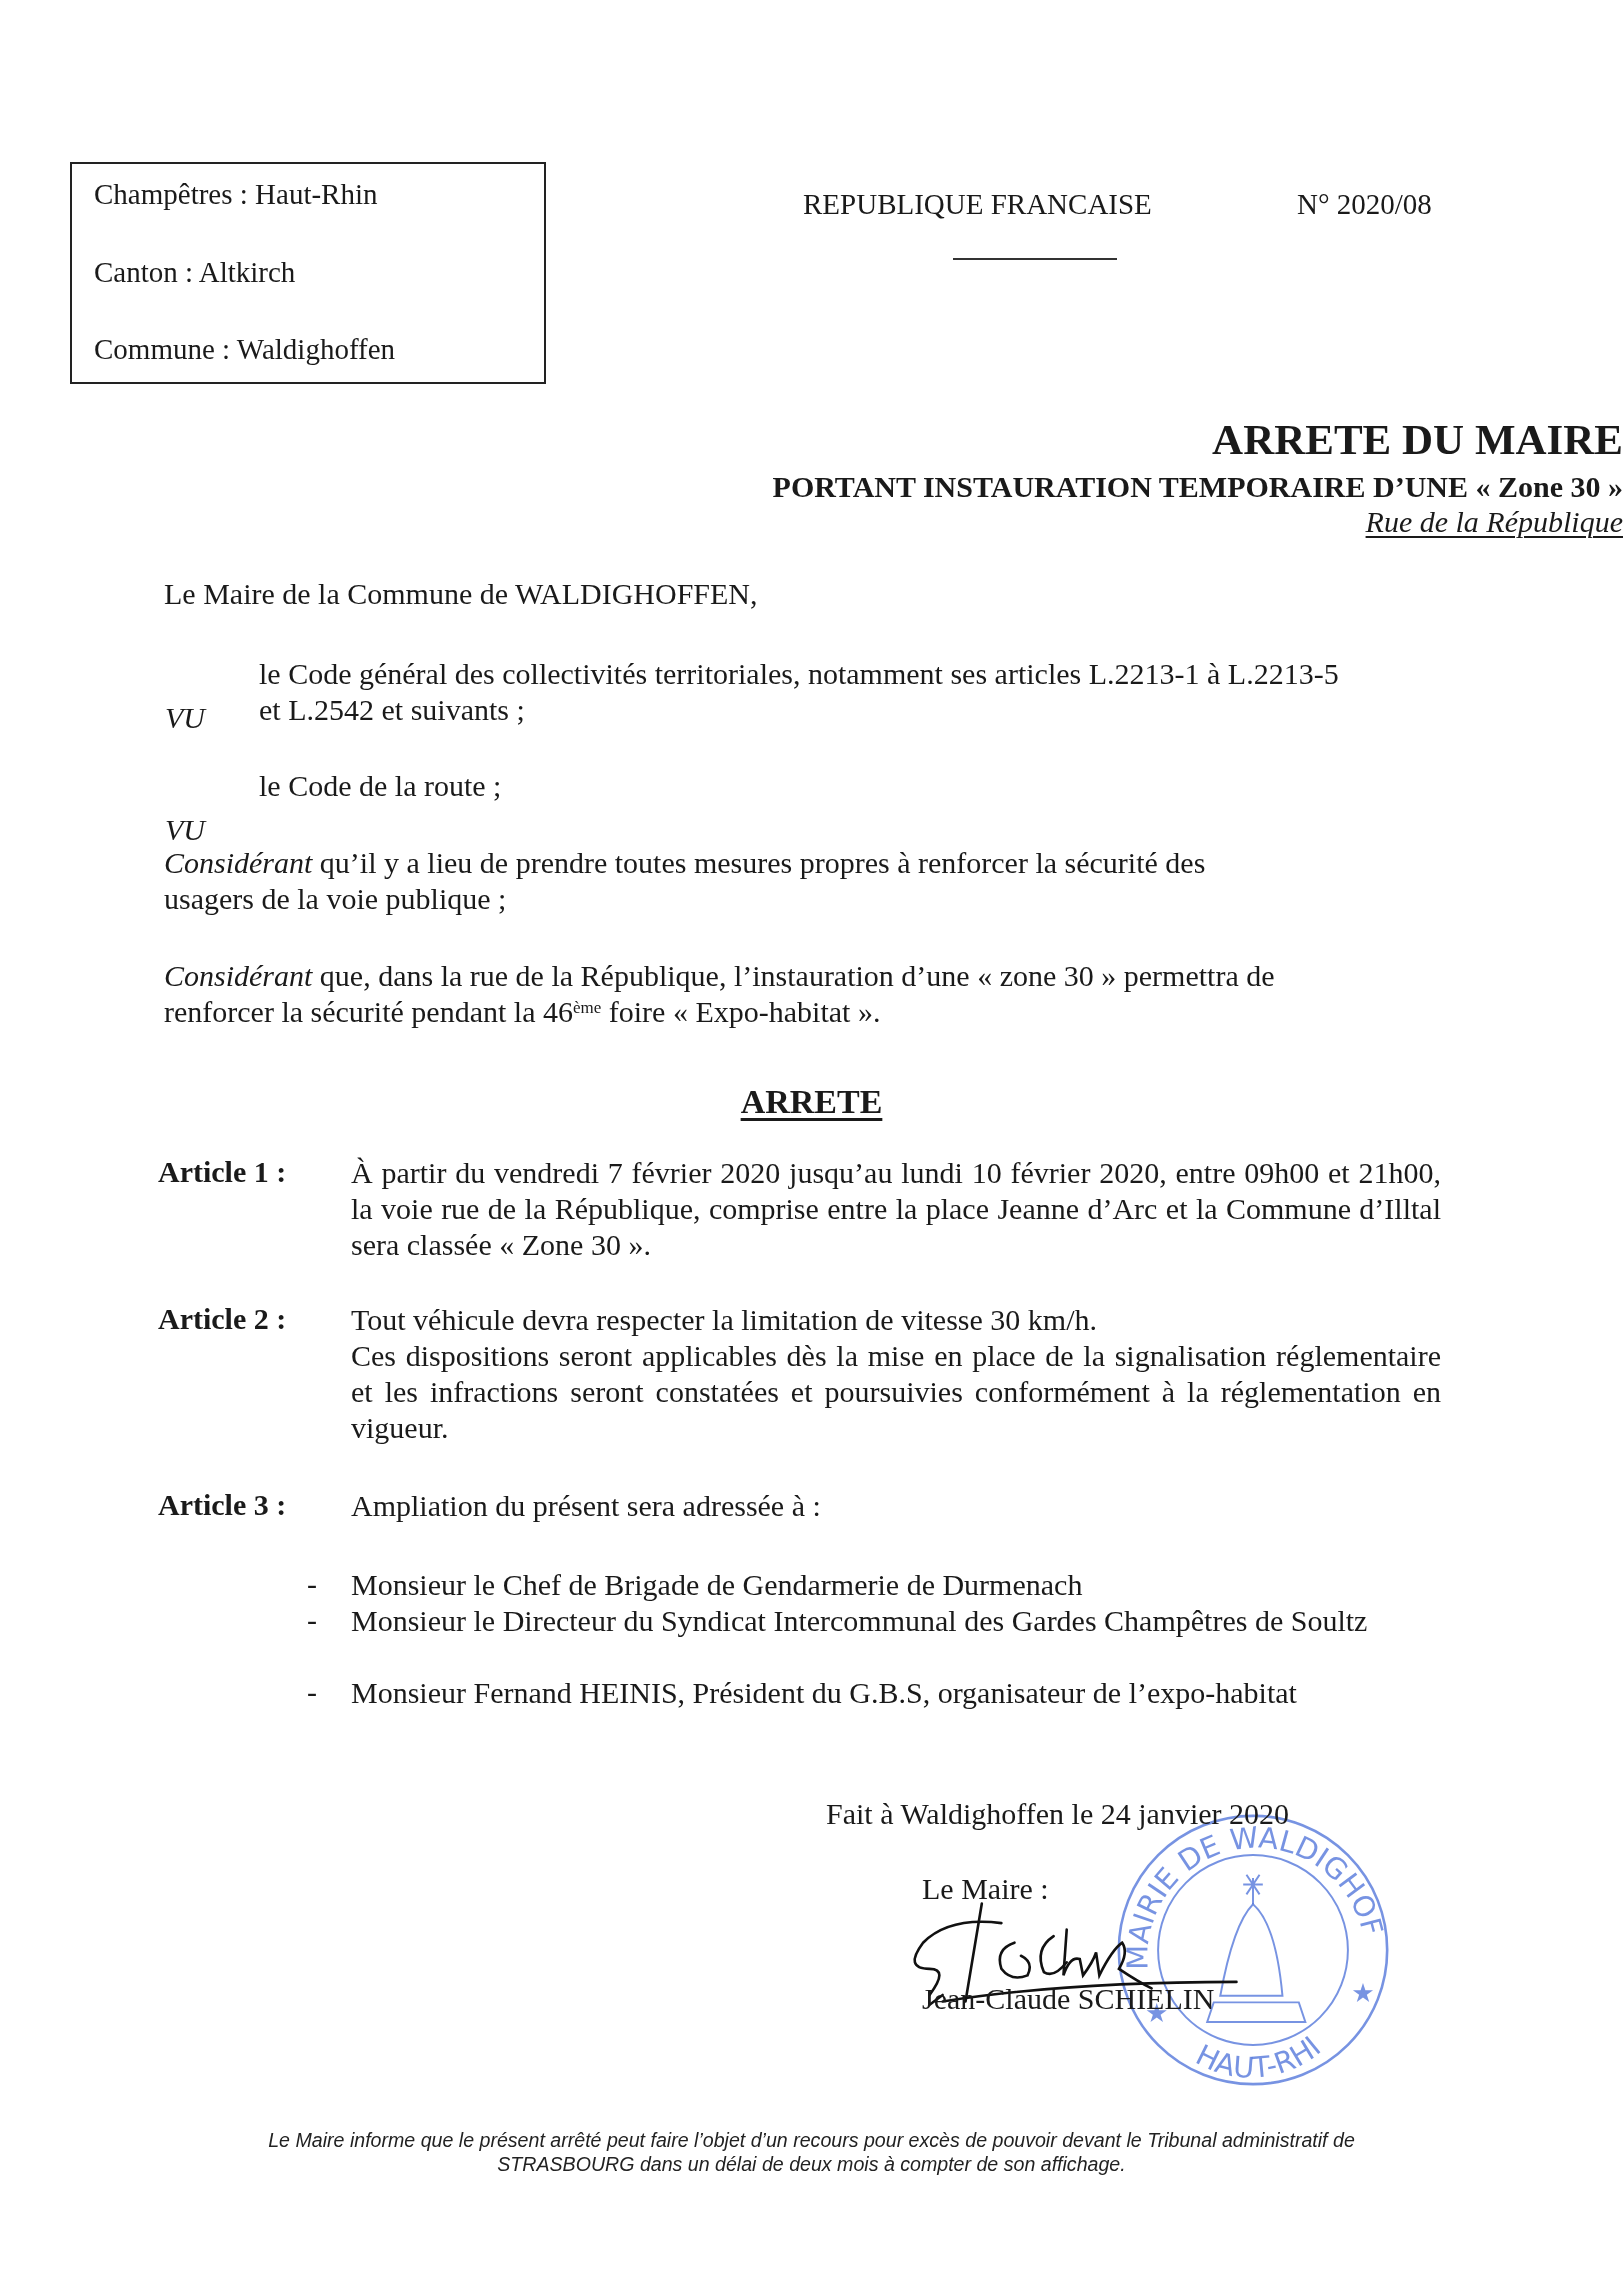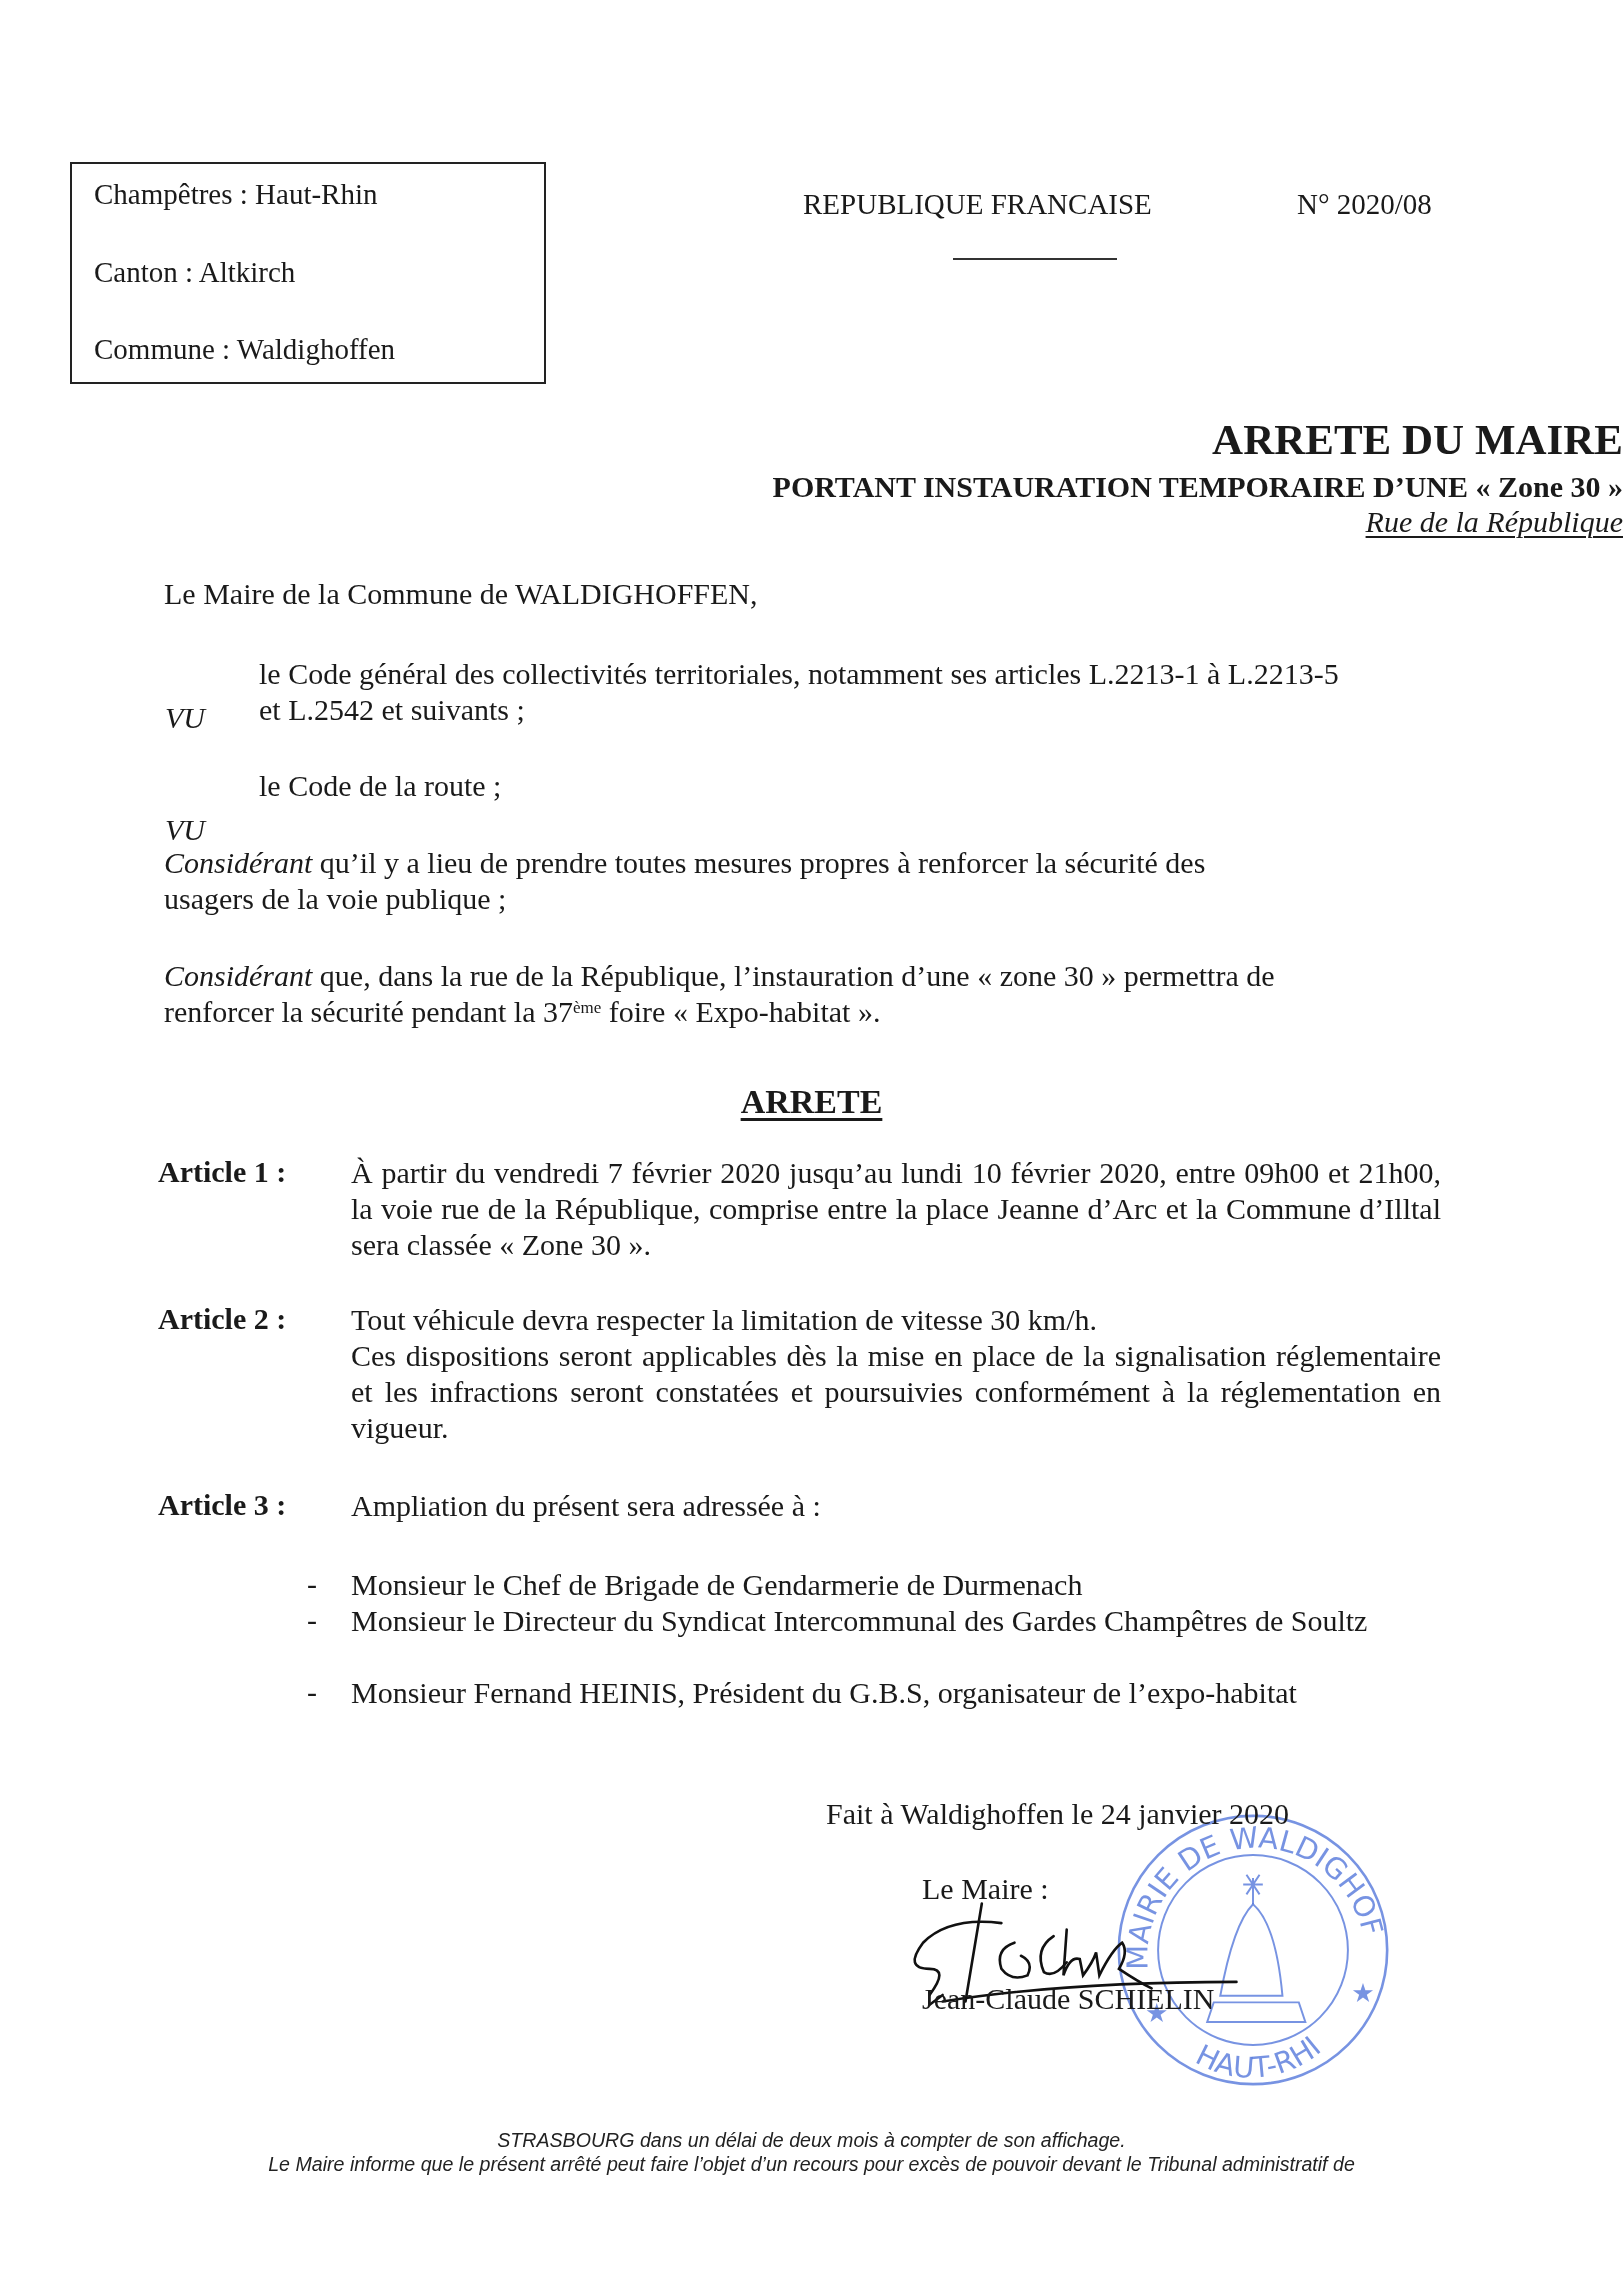--- a/index.html
+++ b/index.html
@@ -55,21 +55,21 @@
 <div class="p abs" style="left:259px; top:656px">le Code général des collectivités territoriales, notamment ses articles L.2213-1 à L.2213-5</div>
 <div class="p abs" style="left:259px; top:692px">et L.2542 et suivants ;</div>
 
 <div class="p abs it" style="left:165px; top:768px">VU</div>
 <div class="p abs" style="left:259px; top:768px">le Code de la route ;</div>
 
 <div class="p abs" style="left:164px; top:845px"><span class="it">Considérant</span><span> qu’il y a lieu de prendre toutes mesures propres à renforcer la sécurité des</span></div>
 <div class="p abs" style="left:164px; top:881px">usagers de la voie publique ;</div>
 
 <div class="p abs" style="left:164px; top:958px"><span class="it">Considérant</span><span> que, dans la rue de la République, l’instauration d’une « zone 30 » permettra de</span></div>
-<div class="p abs" style="left:164px; top:994px"><span>renforcer la sécurité pendant la 37</span><sup>ème</sup><span> foire « Expo-habitat ».</span></div>
+<div class="p abs" style="left:164px; top:994px"><span>renforcer la sécurité pendant la 46</span><sup>ème</sup><span> foire « Expo-habitat ».</span></div>
 
 <div class="title arrete"><span>ARRETE</span></div>
 
 <div class="art-label" style="top:1155px">Article 1 :</div>
 <div class="art-text just" style="top:1155px">À partir du vendredi 7 février 2020 jusqu’au lundi 10 février 2020, entre 09h00 et 21h00, la voie rue de la République, comprise entre la place Jeanne d’Arc et la Commune d’Illtal sera classée « Zone 30 ».</div>
 
 <div class="art-label" style="top:1302px">Article 2 :</div>
 <div class="art-text" style="top:1302px; white-space:nowrap">Tout véhicule devra respecter la limitation de vitesse 30 km/h.</div>
 <div class="art-text just" style="top:1338px">Ces dispositions seront applicables dès la mise en place de la signalisation réglementaire et les infractions seront constatées et poursuivies conformément à la réglementation en vigueur.</div>
 
@@ -114,16 +114,16 @@
     <path d="M 230 60 Q 200 80 215 115 Q 230 125 250 100"></path>
     <path d="M 250 50 L 245 120 Q 255 90 270 95 L 275 120 Q 290 100 295 85 L 300 120 Q 320 80 335 70 Q 345 85 330 110 Q 360 130 380 140"></path>
     <path d="M 60 160 Q 250 130 510 130"></path>
     <path d="M 40 165 L 60 150"></path>
   </g>
 </svg>
 
 <div class="p abs" style="left:922px; top:1981px">Jean-Claude SCHIELIN</div>
 
 <div class="footer">
+  <div>Le Maire informe que le présent arrêté peut faire l’objet d’un recours pour excès de pouvoir devant le Tribunal administratif de</div>
   <div>STRASBOURG dans un délai de deux mois à compter de son affichage.</div>
-  <div>Le Maire informe que le présent arrêté peut faire l’objet d’un recours pour excès de pouvoir devant le Tribunal administratif de</div>
 </div>
 
 
 </body></html>

